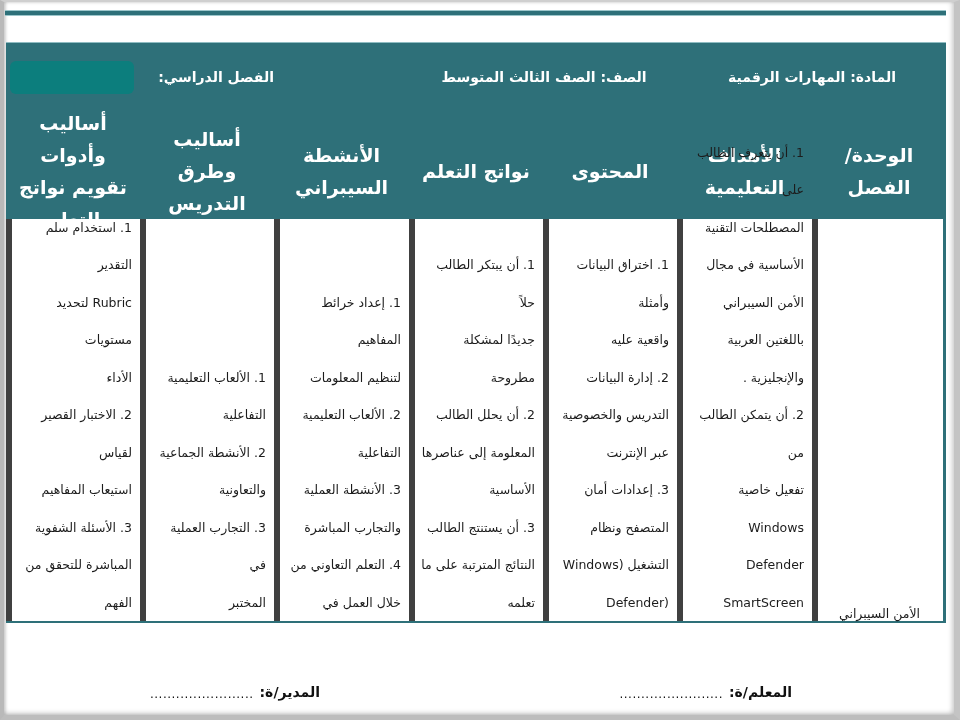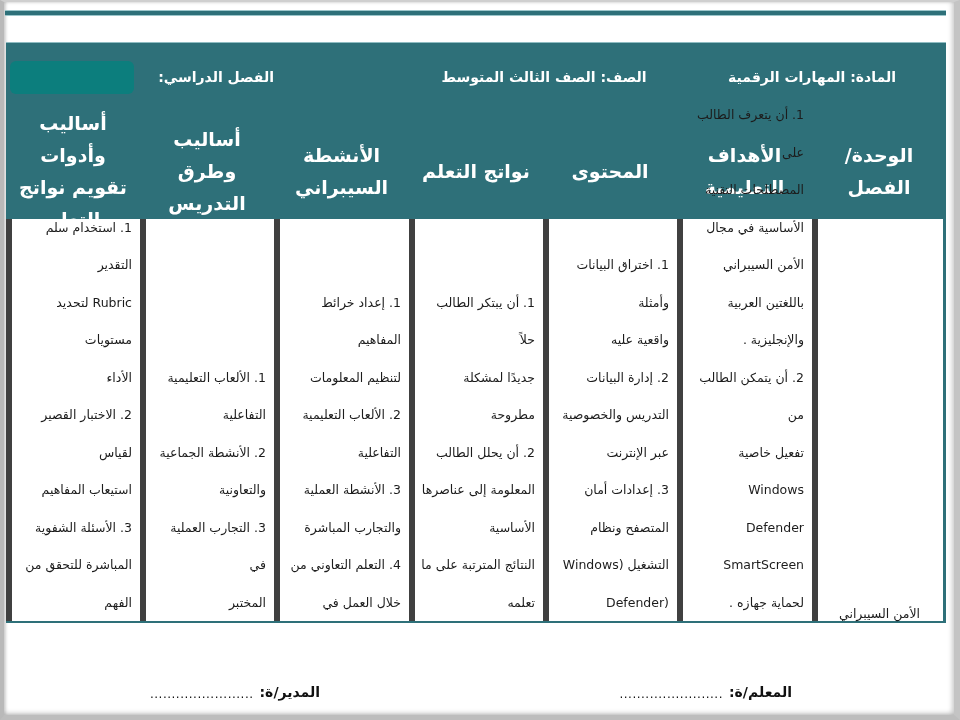--- a/index.html
+++ b/index.html
@@ -120,21 +120,20 @@
       <ol>
           <li>1. أن يتعرف الطالب على</li>
           <li>المصطلحات التقنية</li>
           <li>الأساسية في مجال</li>
           <li>الأمن السيبراني</li>
           <li>باللغتين العربية</li>
           <li>والإنجليزية .</li>
           <li>2. أن يتمكن الطالب من</li>
           <li>تفعيل خاصية Windows</li>
           <li>Defender SmartScreen</li>
-          <li>لحماية جهازه .</li>
         </ol>
     </div>
     <div class="bcell w3">
       <ol>
           <li>1. اختراق البيانات وأمثلة</li>
           <li>واقعية عليه</li>
           <li>2. إدارة البيانات</li>
           <li>التدريس والخصوصية</li>
           <li>عبر الإنترنت</li>
           <li>3. إعدادات أمان</li>
@@ -143,20 +142,21 @@
           <li>(Defender</li>
         </ol>
     </div>
     <div class="bcell w4">
       <ol>
           <li>1. أن يبتكر الطالب حلاً</li>
           <li>جديدًا لمشكلة مطروحة</li>
           <li>2. أن يحلل الطالب</li>
           <li>المعلومة إلى عناصرها</li>
           <li>الأساسية</li>
+          <li>3. أن يستنتج الطالب</li>
           <li>النتائج المترتبة على ما</li>
           <li>تعلمه</li>
         </ol>
     </div>
     <div class="bcell w5">
       <ol>
           <li>1. إعداد خرائط المفاهيم</li>
           <li>لتنظيم المعلومات</li>
           <li>2. الألعاب التعليمية</li>
           <li>التفاعلية</li>

